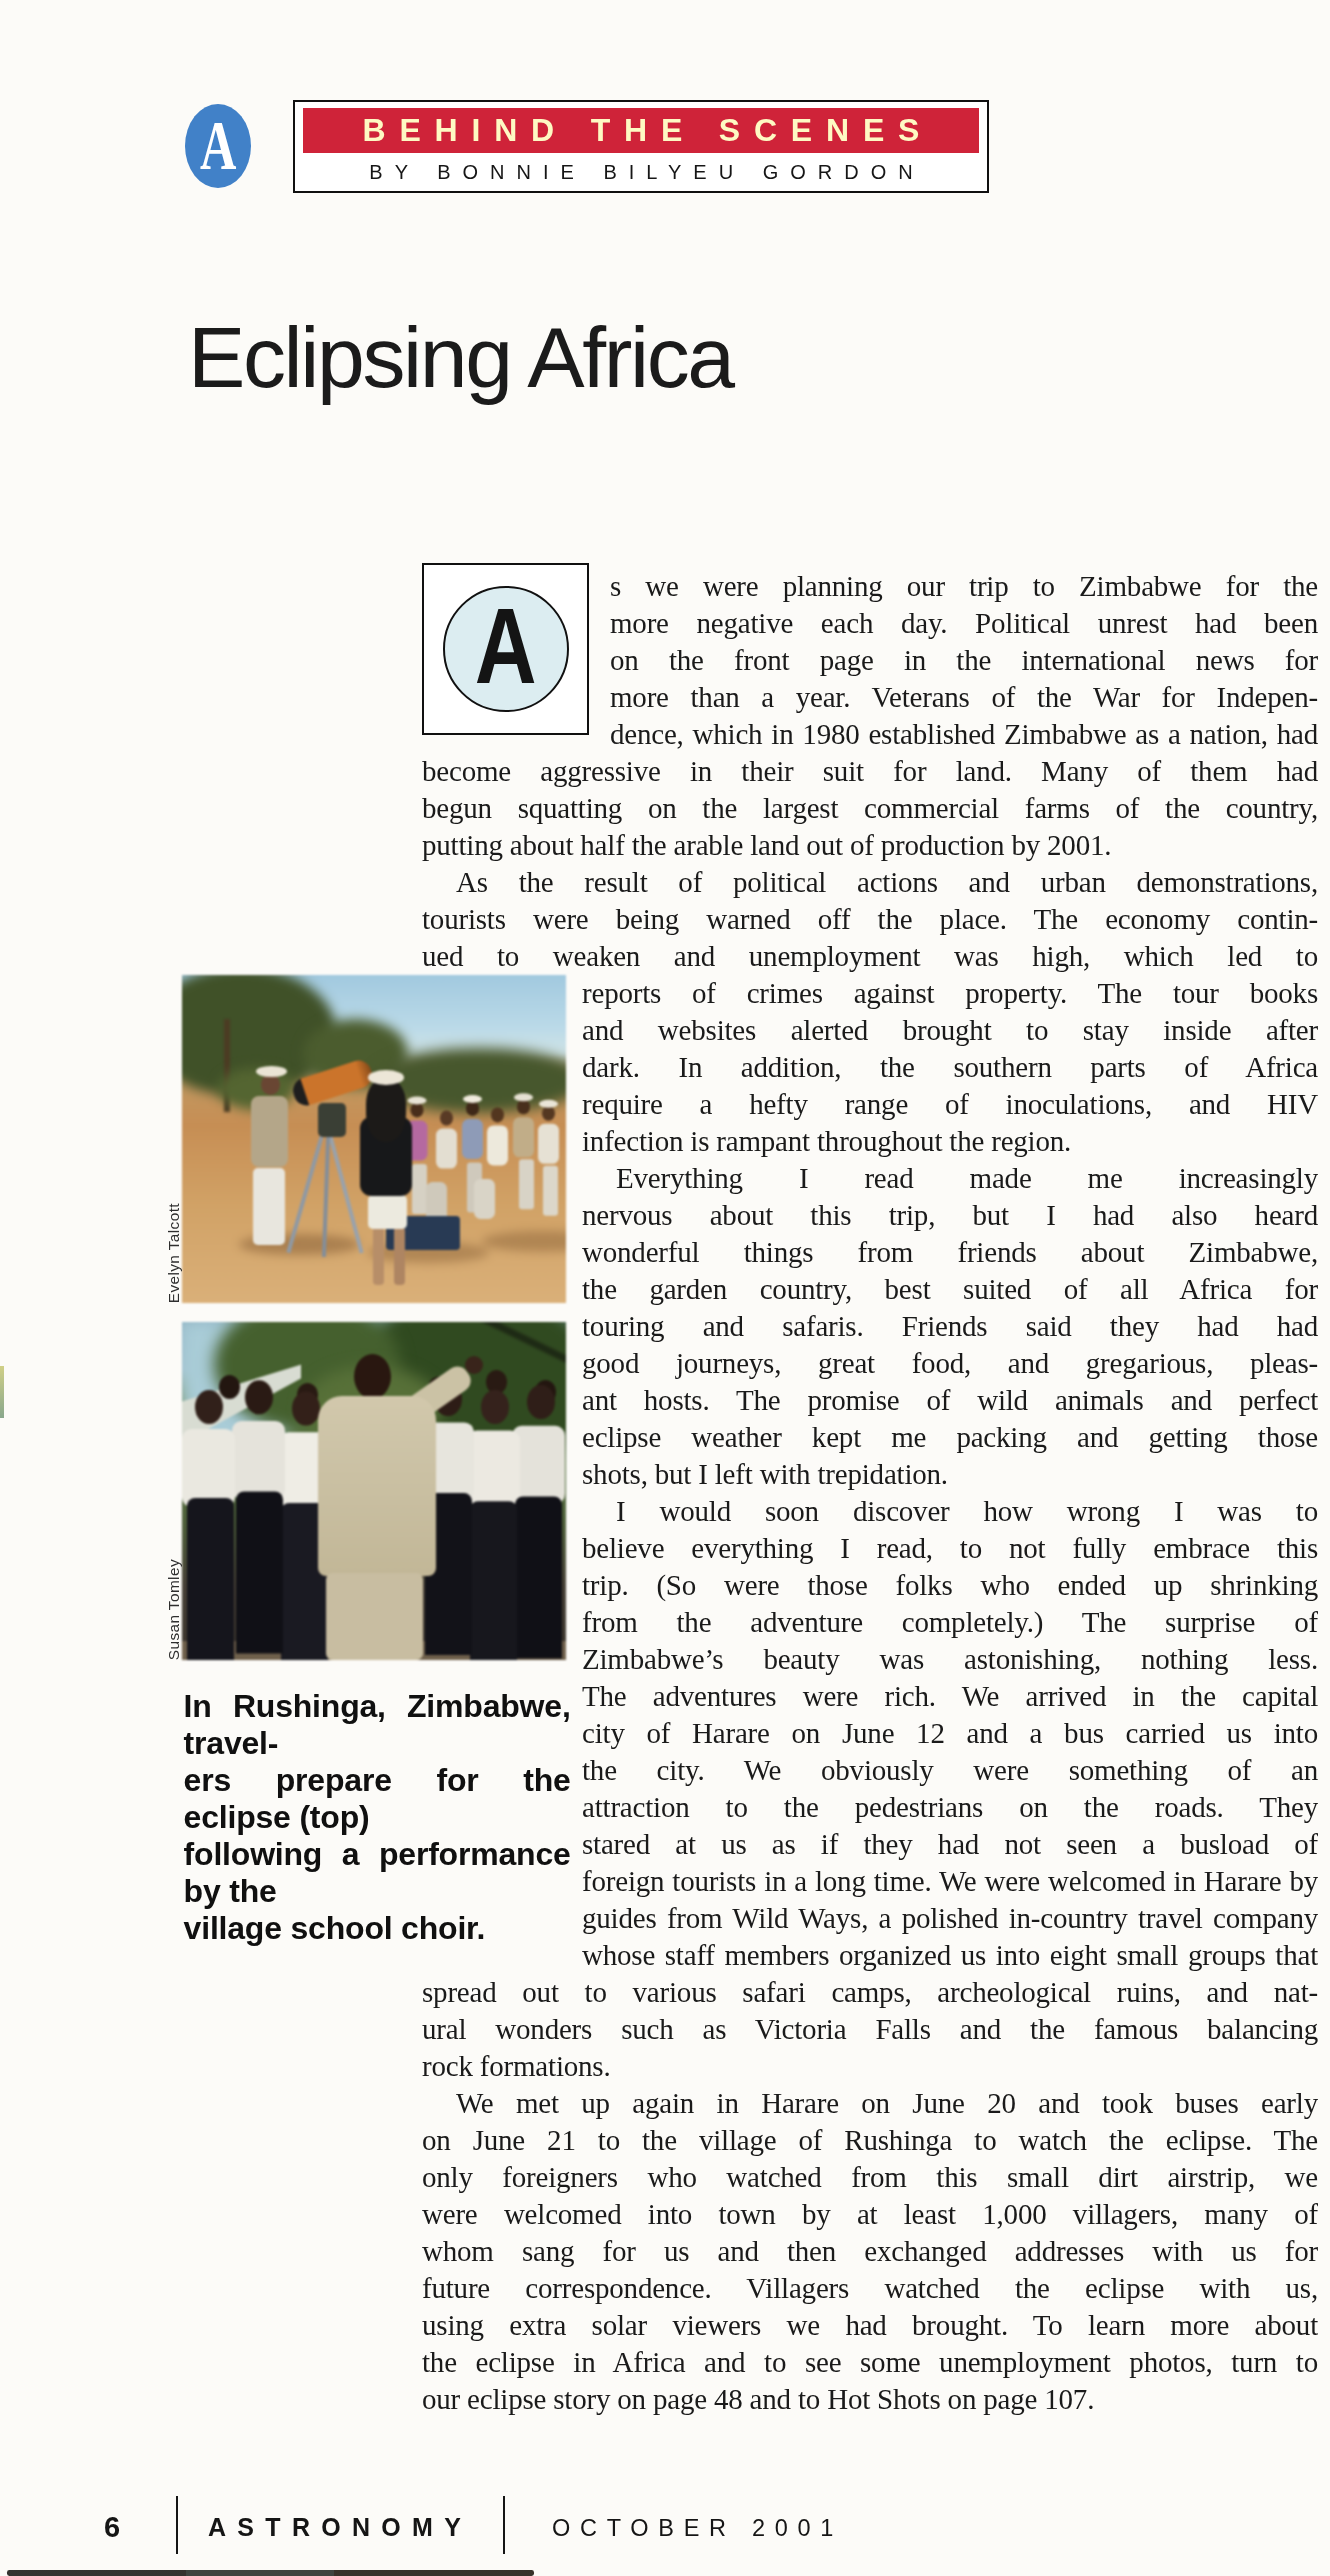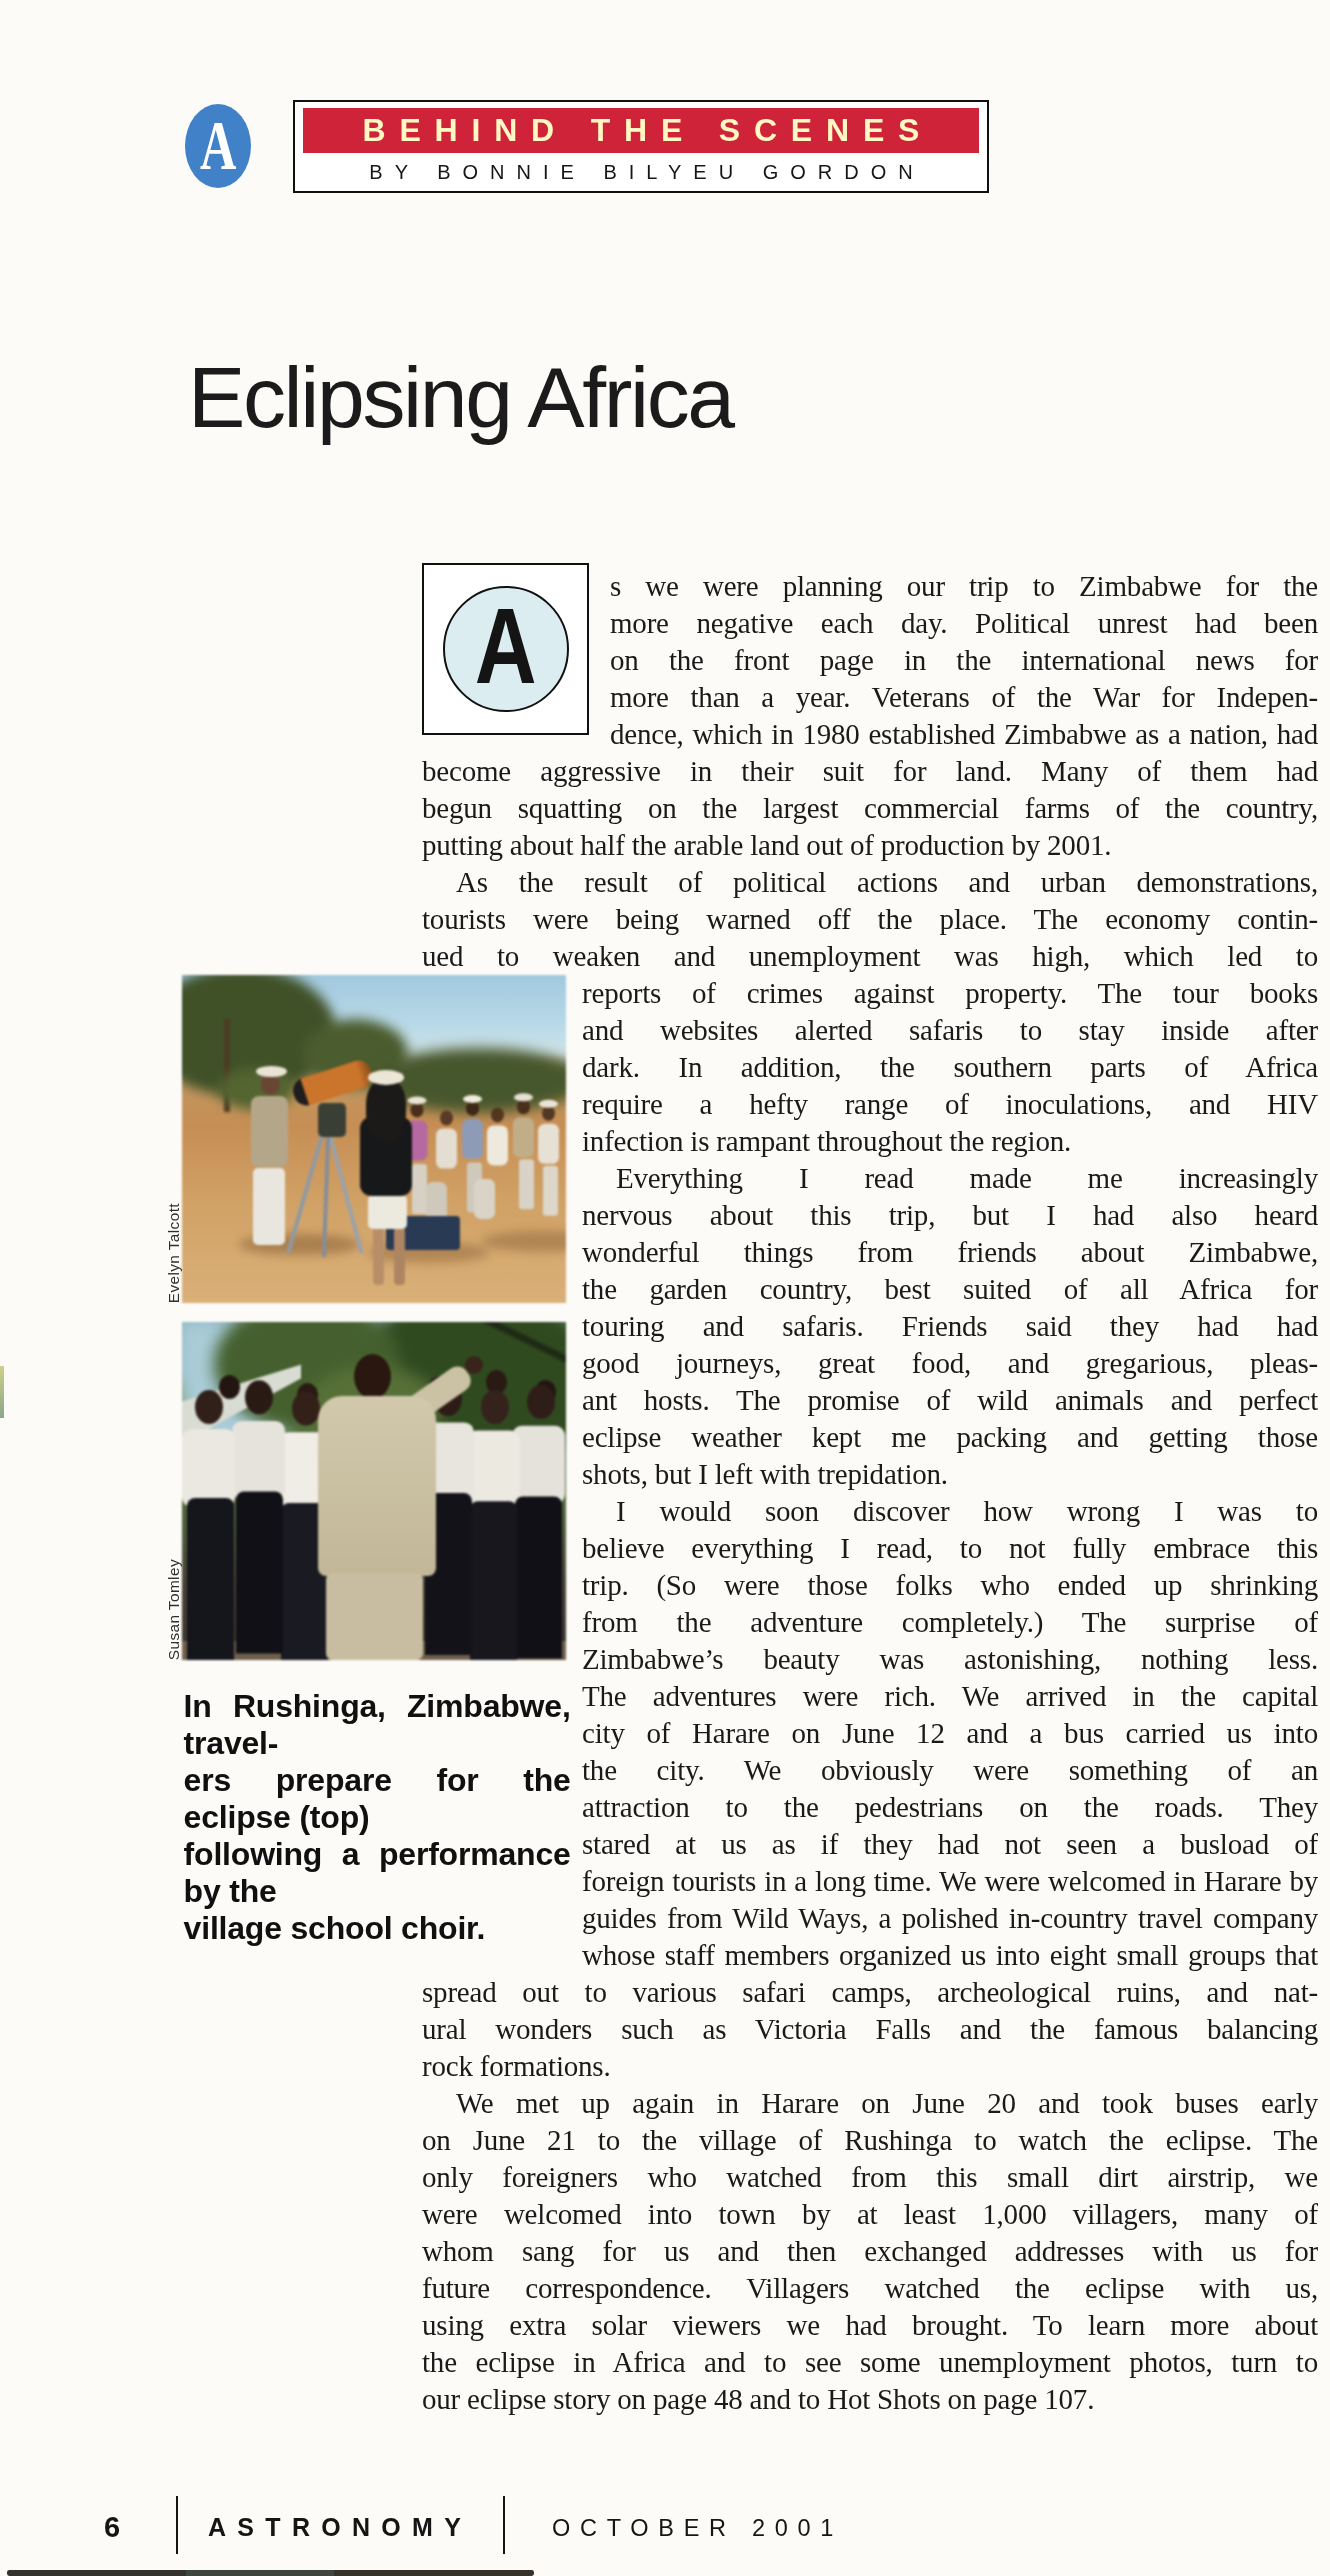--- a/index.html
+++ b/index.html
@@ -16,21 +16,21 @@
   #head-red{position:absolute;left:8px;top:5.7px;right:8px;height:45px;background:var(--banner-red,#cf2339);
             display:flex;align-items:center;justify-content:center;}
   #head-red span{font-family:"Liberation Sans",sans-serif;font-weight:bold;color:#fef9c3;
                  font-size:32px;letter-spacing:13.8px;text-indent:13.8px;white-space:nowrap;}
   #head-byline{position:absolute;left:8px;top:51px;right:8px;bottom:0;display:flex;align-items:center;justify-content:center;}
   #head-byline span{font-family:"Liberation Sans",sans-serif;font-weight:500;color:#161616;
                     font-size:20px;letter-spacing:12px;text-indent:12px;white-space:nowrap;}
 
   
   #title{position:absolute;left:188px;top:310px;font-family:"Liberation Sans","DejaVu Sans",sans-serif;
-         font-weight:400;font-size:86px;line-height:1.1;letter-spacing:-2.4px;color:#1b1b1b;margin-top:40px;}
+         font-weight:400;font-size:86px;line-height:1.1;letter-spacing:-2.4px;color:#1b1b1b;}
 
   
   #article{position:absolute;left:422px;top:568px;width:896px;
            font-size:29px;line-height:37px;letter-spacing:-0.2px;text-align:justify;}
   .ln{height:37px;overflow:hidden;text-align:justify;text-align-last:justify;}
   .ln.pl{text-align-last:left;}
   .ln.ind{text-indent:34px;}
 
   
   #dropcap{float:left;width:167px;height:172px;margin:-4.9px 21px 11.3px 0;border:2.4px solid #101010;
@@ -241,21 +241,21 @@
 
       <div id="caption">
         <div>In Rushinga, Zimbabwe, travel-</div>
         <div>ers prepare for the eclipse (top)</div>
         <div>following a performance by the</div>
         <div>village school choir.</div>
       </div>
     </div>
 
     <div class="ln">reports of crimes against property. The tour books</div>
-    <div class="ln">and websites alerted safaris to stay inside after</div>
+    <div class="ln">and websites alerted brought to stay inside after</div>
     <div class="ln">dark. In addition, the southern parts of Africa</div>
     <div class="ln">require a hefty range of inoculations, and HIV</div>
     <div class="ln pl">infection is rampant throughout the region.</div>
     <div class="ln ind">Everything I read made me increasingly</div>
     <div class="ln">nervous about this trip, but I had also heard</div>
     <div class="ln">wonderful things from friends about Zimbabwe,</div>
     <div class="ln">the garden country, best suited of all Africa for</div>
     <div class="ln">touring and safaris. Friends said they had had</div>
     <div class="ln">good journeys, great food, and gregarious, pleas-</div>
     <div class="ln">ant hosts. The promise of wild animals and perfect</div>

